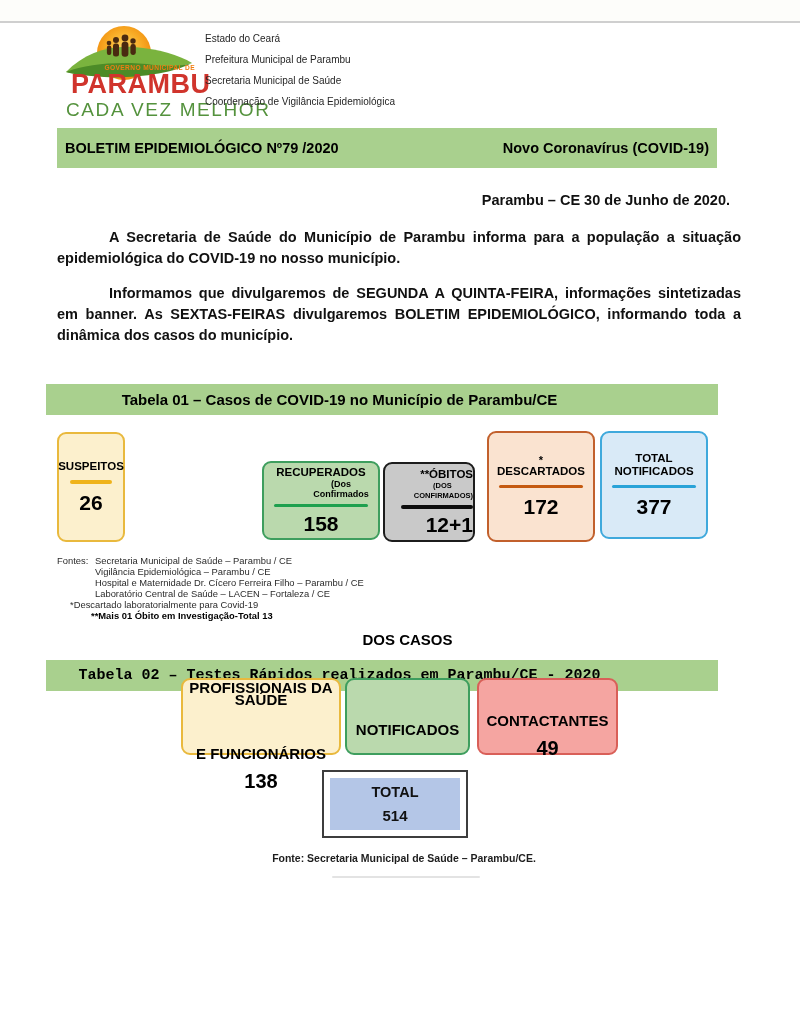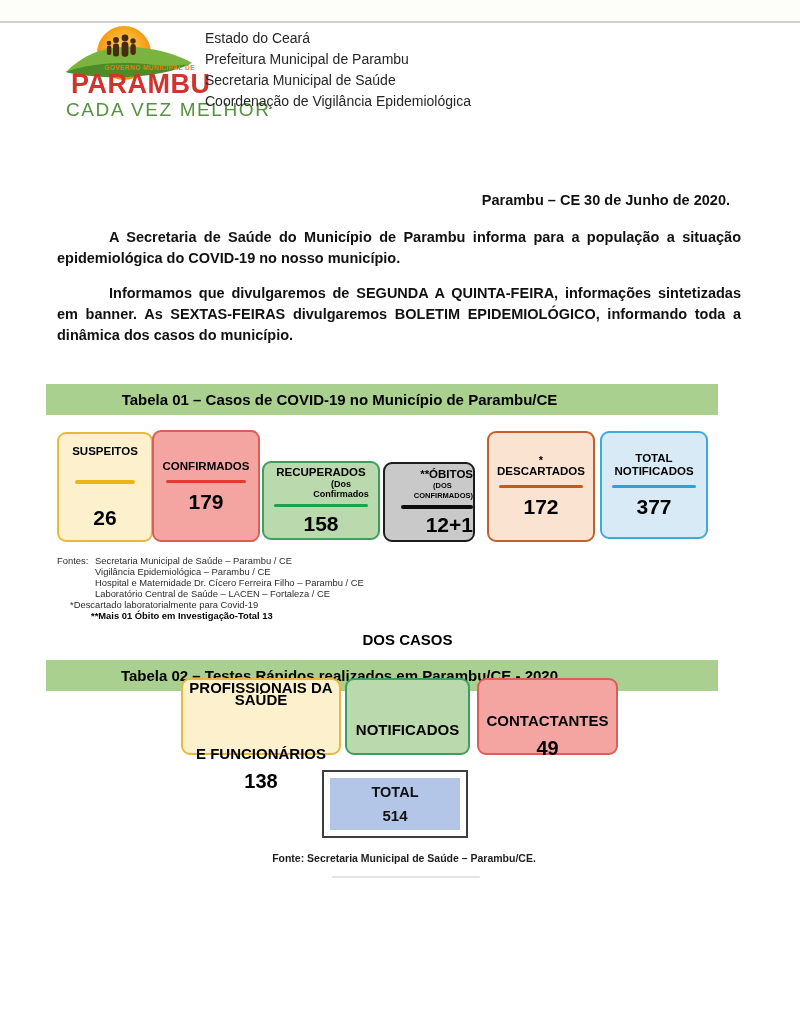--- a/index.html
+++ b/index.html
@@ -13,54 +13,54 @@
   .top-strip { position:absolute; left:0; top:0; width:800px; height:21px; background:#fdfdfa; }
 
   
   .logo { position:absolute; left:64px; top:25px; width:134px; height:88px; }
   .logo-graphic { position:absolute; left:0; top:0; }
   .logo-gov { position:absolute; top:39px; right:3px; font-size:6.6px; font-weight:bold; letter-spacing:.4px; color:#f07d12; white-space:nowrap; }
   .logo-name { position:absolute; top:46px; left:7px; font-size:27px; line-height:1; font-weight:bold; color:#d0342c; letter-spacing:.5px; }
   .logo-slogan { position:absolute; top:74px; left:2px; font-size:19px; color:#54923d; letter-spacing:1.6px; white-space:nowrap; }
 
   
-  .org { position:absolute; left:205px; top:28px; font-size:14px; line-height:21px; color:#262626; }
+  .org { position:absolute; left:205px; top:28px; font-size:10px; line-height:21px; color:#262626; }
 
   
   .title-bar {
     position:absolute; left:57px; top:128px; width:660px; height:40px;
     background:#a9d08e; display:flex; align-items:center; justify-content:space-between;
     font-weight:bold; font-size:14.5px; padding:0 8px; color:#000;
   }
   .section-bar {
     position:absolute; left:46px; width:672px; height:31px; background:#a9d08e;
     display:flex; align-items:center; justify-content:center;
     font-weight:bold; font-size:15px; color:#000; padding-right:85px;
   }
   #bar-t1 { top:384px; }
-  #bar-t2 { top:660px; }
+  #bar-t2 { top:660px;font-family:Liberation Mono, monospace; }
 
   
   .dateline { position:absolute; top:192px; right:70px; font-weight:bold; font-size:14.5px; }
   .para { position:absolute; left:57px; width:684px; font-weight:bold; font-size:14.5px; line-height:21px; text-align:justify; text-indent:52px; }
   #p1 { top:227px; }
   #p2 { top:283px; }
 
   
   .card {
     position:absolute; border-radius:9px; border:2px solid #000;
     display:flex; flex-direction:column; align-items:center; justify-content:center;
     text-align:center; color:#000;
   }
   .card .ttl { font-weight:bold; font-size:11.5px; line-height:13px; }
   .card .sub { font-weight:bold; font-size:9px; line-height:10px;padding-left:40px; }
   .card .rule { width:72%; height:3px; margin:7px 0; border-radius:2px; }
   .card .val { font-weight:bold; font-size:21px; line-height:23px; }
 
-  #card-suspeitos        { left:57px;  top:432px; width:96px;  height:110px; background:#fcf0cd; border-color:#e9b93d;gap:15px; }
+  #card-suspeitos        { left:57px;  top:432px; width:68px;  height:110px; background:#fcf0cd; border-color:#e9b93d; }
   #card-suspeitos .rule  { background:#efb31a; height:4px; width:65%; }
   #card-confirmados       { left:152px; top:430px; width:108px; height:112px; background:#f5a5a1; border-color:#d95f58; }
   #card-confirmados .rule { background:#e23b33; width:76%; }
   #card-recuperados       { left:262px; top:461px; width:118px; height:79px;  background:#bad9ad; border-color:#3e9e5e; }
   #card-recuperados .rule { background:#1ea04e; width:82%; margin:5px 0; }
   #card-obitos            { left:383px; top:462px; width:92px; height:80px;  background:#c9c9c9; border-color:#1c1c1c;align-items:flex-end; }
   #card-obitos .sub       { font-size:7.5px;margin-left:40px; }
   #card-obitos .rule      { background:#0d0d0d; height:4px; width:82%; margin:4px 0; }
   #card-descartados       { left:487px; top:431px; width:108px; height:111px; background:#fae3d0; border-color:#c2602c; }
   #card-descartados .rule { background:#c55a11; width:80%; }
@@ -131,38 +131,37 @@
     <div class="logo-slogan">CADA VEZ MELHOR</div>
   </div>
 
   <div class="org">
     <div>Estado do Ceará</div>
     <div>Prefeitura Municipal de Parambu</div>
     <div>Secretaria Municipal de Saúde</div>
     <div>Coordenação de Vigilância Epidemiológica</div>
   </div>
 
+  <div class="title-bar">
+    <span>BOLETIM  EPIDEMIOLÓGICO Nº79 /2020</span>
+    <span>Novo Coronavírus (COVID-19)</span>
+  </div>
 
   <div class="dateline">Parambu – CE 30 de Junho de 2020.</div>
   <p class="para" id="p1">A Secretaria de Saúde do Município de Parambu informa para a população a situação epidemiológica do COVID-19 no nosso município.</p>
   <p class="para" id="p2">Informamos que divulgaremos de SEGUNDA A QUINTA-FEIRA, informações sintetizadas em banner. As SEXTAS-FEIRAS divulgaremos BOLETIM EPIDEMIOLÓGICO, informando toda a dinâmica dos casos do município.</p>
 
   <div class="section-bar" id="bar-t1">Tabela 01 – Casos de COVID-19 no Município de Parambu/CE</div>
 
   <div class="card" id="card-suspeitos">
     <div class="ttl">SUSPEITOS</div>
     <div class="rule"></div>
     <div class="val">26</div>
   </div>
 
-  <div class="card" id="card-confirmados">
-    <div class="ttl">CONFIRMADOS</div>
-    <div class="rule"></div>
-    <div class="val">179</div>
-  </div>
 
   <div class="card" id="card-recuperados">
     <div class="ttl">RECUPERADOS</div>
     <div class="sub">(Dos Confirmados</div>
     <div class="rule"></div>
     <div class="val">158</div>
   </div>
 
   <div class="card" id="card-obitos">
     <div class="ttl">**ÓBITOS</div>

